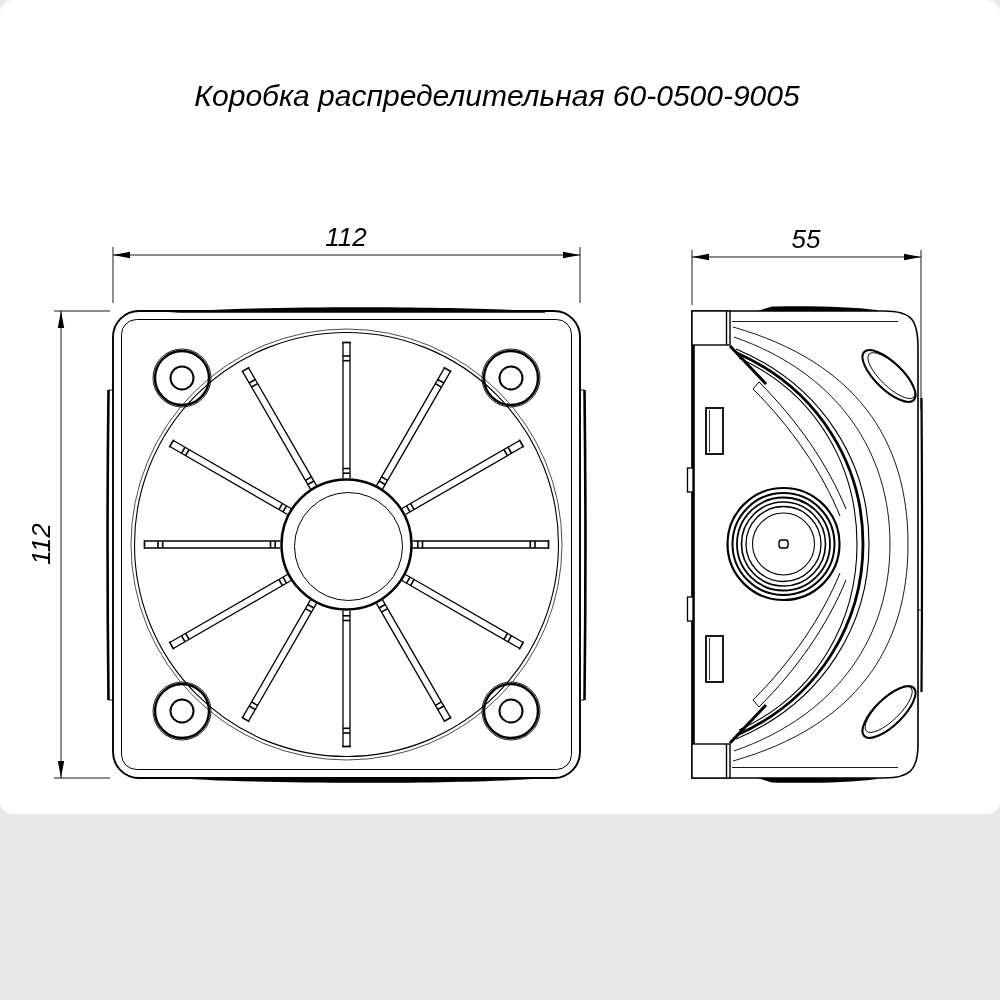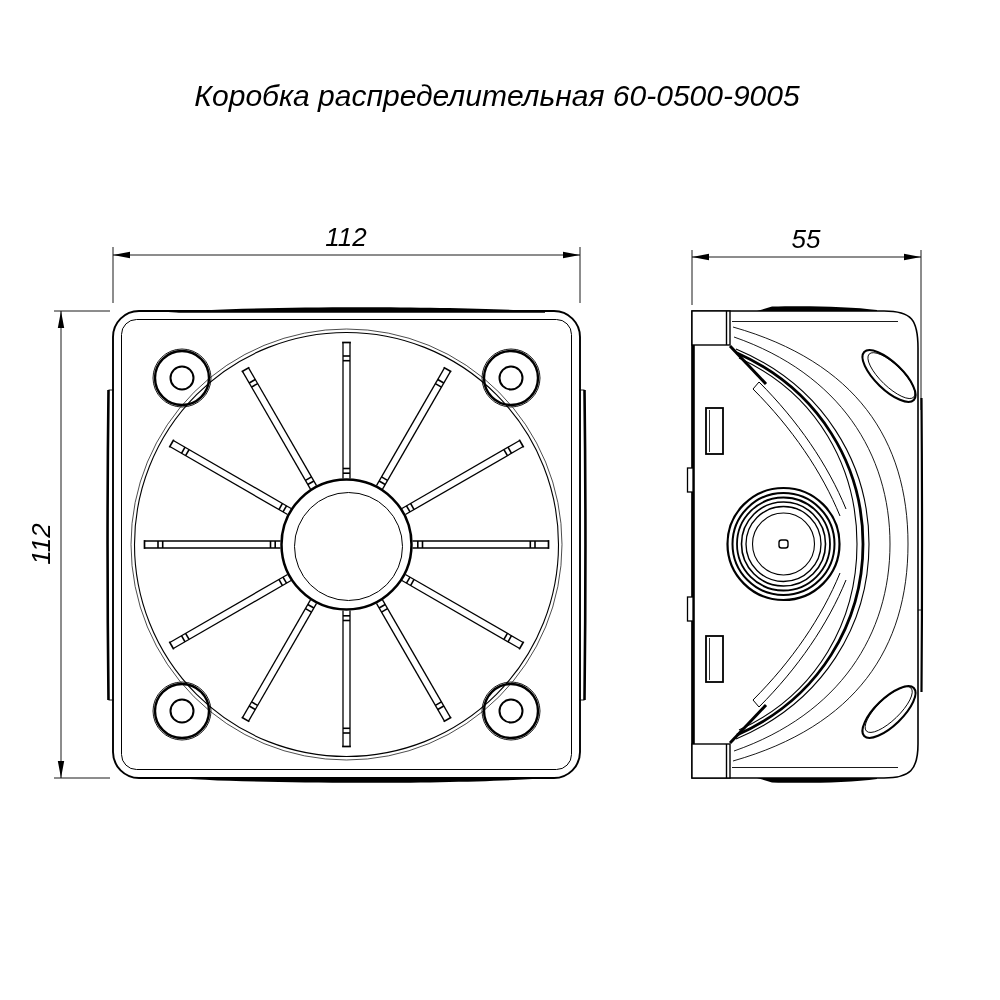--- a/index.html
+++ b/index.html
@@ -1,22 +1,23 @@
 <!DOCTYPE html>
 <html><head>
 <meta charset="utf-8">
 <style>
   html,body{margin:0;padding:0;background:#e8e8e8;}
   .canvas{
     position:relative;
-    width:1000px;height:1000px;
+    width:1000px;height:814px;
     margin:0 auto;
     background:#ffffff;
     font-family:"Liberation Sans", sans-serif;
     overflow:hidden;
+    border-radius:13px;
   }
   svg{display:block;}
   .ln{fill:none;stroke:#000;}
   .title-text{
     font-family:"Liberation Sans", sans-serif;
     font-style:italic;
     font-size:30px;
     fill:#000;
   }
   .dim-text{

